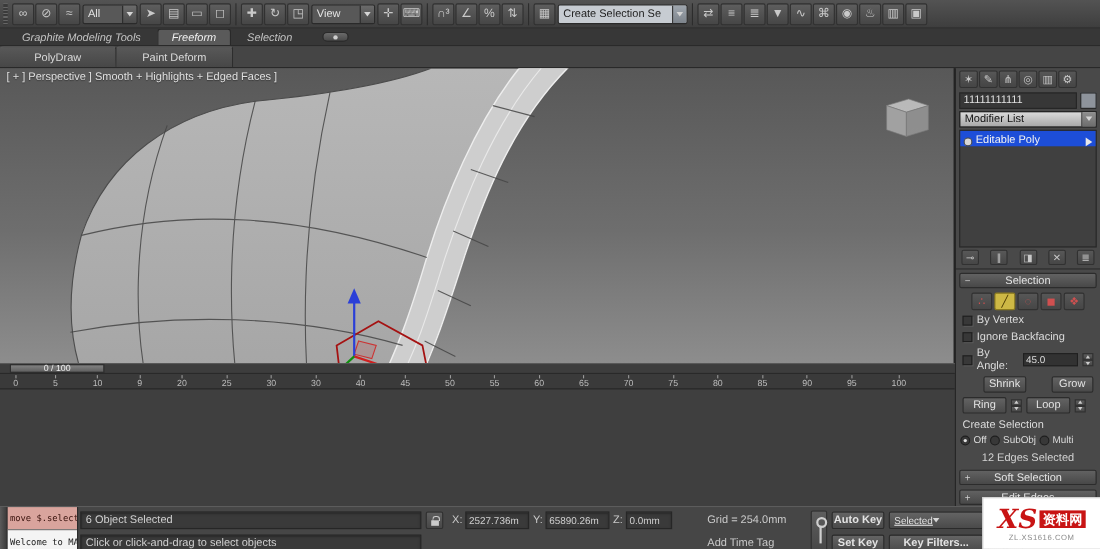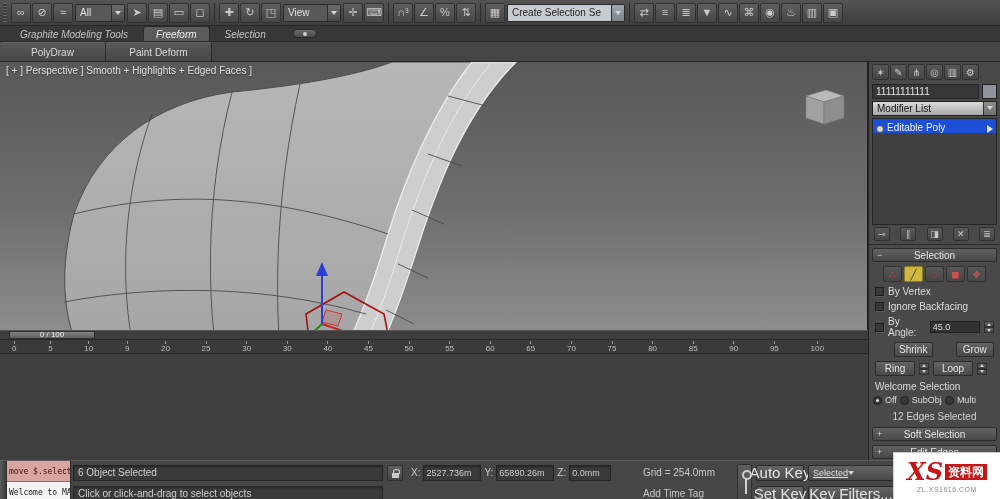--- a/index.html
+++ b/index.html
@@ -87,21 +87,21 @@
   
   .status-bar{height:43px;background:#464646;border-top:1px solid #5c5c5c;display:flex;position:relative;}
   .sb-grip{width:7px;background:linear-gradient(90deg,#5a5a5a,#3a3a3a);border-right:1px solid #2a2a2a;}
   .listener{width:64px;display:flex;flex-direction:column;border-right:1px solid #2a2a2a;}
   .listener .cell{flex:1;display:flex;align-items:center;padding-left:2px;font-family:"DejaVu Sans Mono",monospace;font-size:8px;white-space:nowrap;overflow:hidden;border-bottom:1px solid #777;}
   .listener .top{background:#d9a49d;color:#38110c;}
   .listener .bottom{background:#f4f4f4;color:#1a1a1a;}
   .sb-grid{flex:1;display:grid;grid-template-columns:310px 20px 228px 90px 15px 48px 86px 34px;grid-template-rows:19px 19px;gap:2px 4px;align-items:center;padding:2px 2px;}
   .sunken{background:#3a3a3a;border:1px solid #262626;box-shadow:inset 0 1px 2px rgba(0,0,0,.35);height:16px;display:flex;align-items:center;padding:0 4px;color:#cfcfcf;font-size:10px;white-space:nowrap;overflow:hidden;}
   .flatlabel{color:#c9c9c9;font-size:10px;white-space:nowrap;}
-  .sb-btn{height:16px;background:linear-gradient(#646464,#4a4a4a);border:1px solid #2b2b2b;border-radius:2px;color:#e3e3e3;font-size:15px;display:flex;align-items:center;justify-content:center;white-space:nowrap;}
+  .sb-btn{height:16px;background:linear-gradient(#646464,#4a4a4a);border:1px solid #2b2b2b;border-radius:2px;color:#e3e3e3;font-size:10px;display:flex;align-items:center;justify-content:center;white-space:nowrap;font-weight:bold;}
   .sb-combo{height:16px;background:linear-gradient(#646464,#4a4a4a);border:1px solid #2b2b2b;border-radius:2px;color:#e3e3e3;font-size:9px;display:flex;align-items:center;padding-left:4px;}
   .coordcell{display:flex;align-items:center;gap:3px;}
   .coordcell .sunken{width:58px;font-size:9px;padding:0 2px;}
   .coordcell .zf{width:42px;}
   .lock-btn{width:16px;height:16px;background:linear-gradient(#5e5e5e,#474747);border:1px solid #303030;border-radius:2px;position:relative;}
   .lock-btn::before{content:"";position:absolute;left:5px;top:3px;width:5px;height:4px;border:1px solid #ccc;border-bottom:none;border-radius:3px 3px 0 0;}
   .lock-btn::after{content:"";position:absolute;left:4px;top:7px;width:7px;height:5px;background:#ccc;}
   .keybtn{grid-column:5;grid-row:1/3;width:15px;height:38px;background:linear-gradient(#5e5e5e,#474747);border:1px solid #303030;border-radius:2px;position:relative;}
   .keybtn::before{content:"";position:absolute;left:4px;top:5px;width:6px;height:6px;border:2px solid #cfcfcf;border-radius:50%;}
   .keybtn::after{content:"";position:absolute;left:7px;top:13px;width:2px;height:16px;background:#cfcfcf;}
@@ -456,21 +456,21 @@
       <span class="spinner">
           <b>
             <i class="tri-up-s"></i>
           </b>
           <b>
             <i class="tri-dn-s"></i>
           </b>
         </span>
     </div>
 
-    <div class="preview-label">Welcome Selection</div>
+    <div class="preview-label">Create Selection</div>
     <div class="radio-row">
       <span class="radio selected"></span>
       <span>Off</span>
       <span class="radio"></span>
       <span>SubObj</span>
       <span class="radio"></span>
       <span>Multi</span>
     </div>
 
     <div class="sel-status">12 Edges Selected</div>

